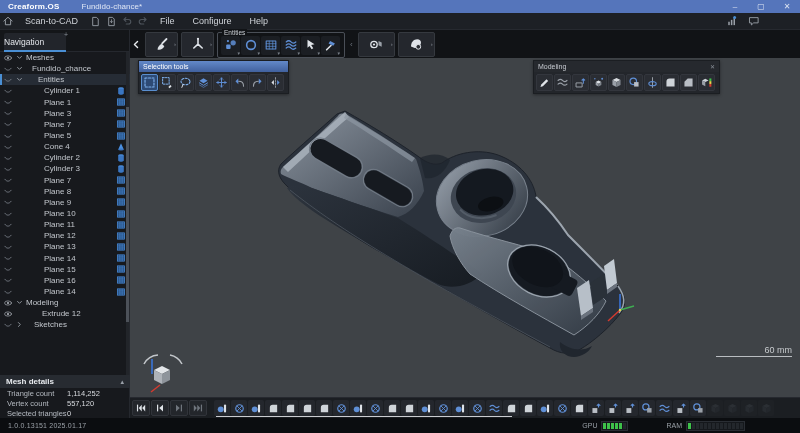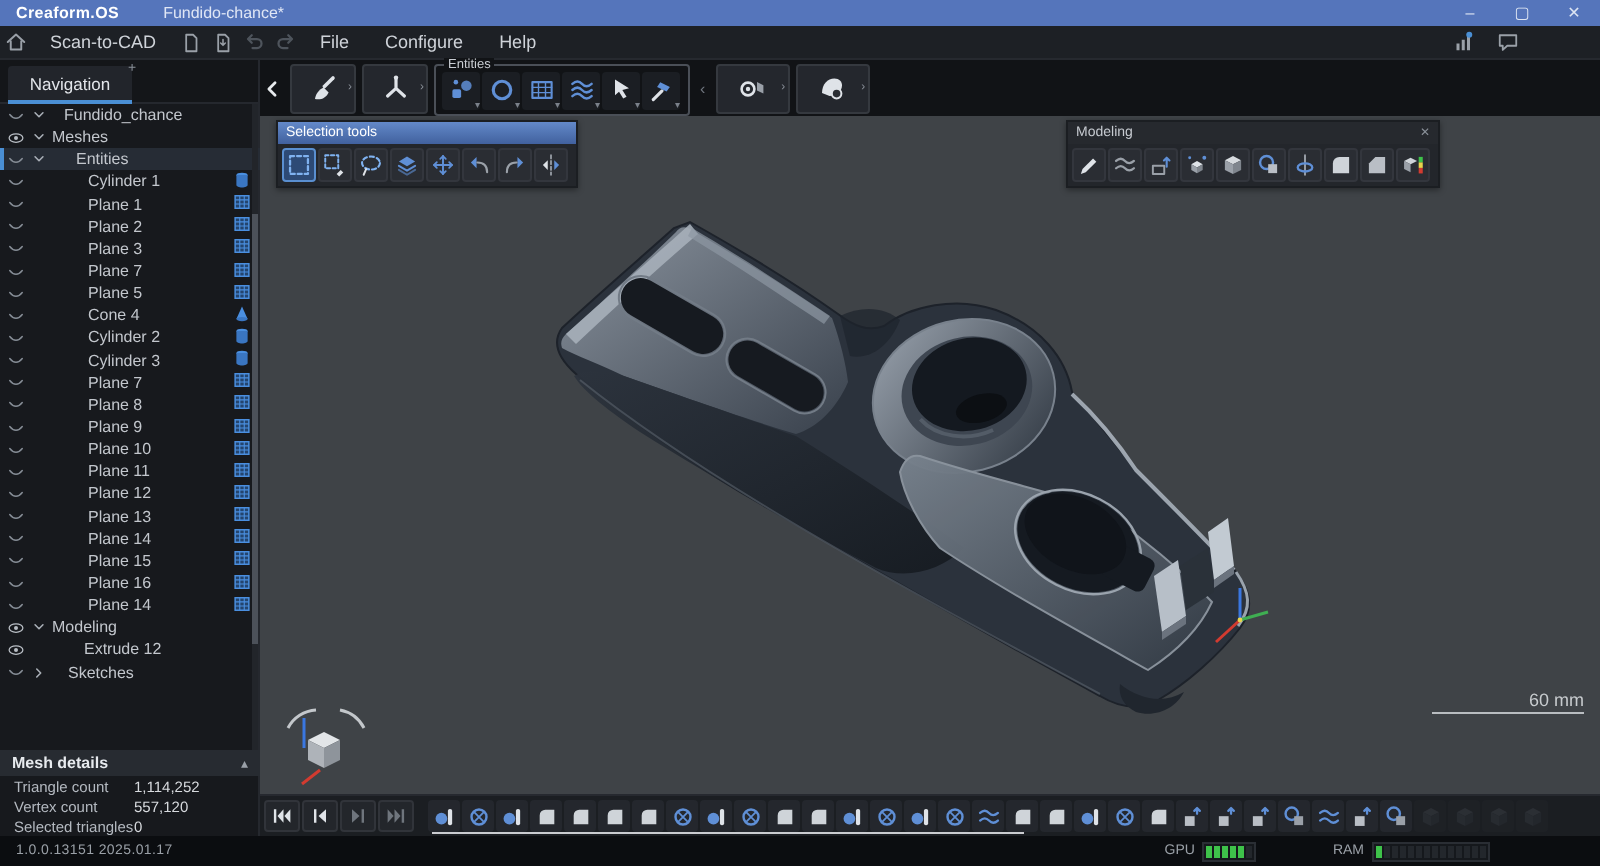--- a/index.html
+++ b/index.html
@@ -23,21 +23,21 @@
   .mb-icon { width:16px; height:16px; display:inline-flex; align-items:center; justify-content:center; }
   .mb-right { margin-left:auto; margin-right:38px; display:flex; gap:6px; }
   .ic { display:inline-flex; align-items:center; justify-content:center; }
   .ic svg { width:100%; height:100%; }
 
   
   .left-panel { position:absolute; left:0; top:30px; width:130px; height:388px;
     background:#17191d; border-right:1px solid #25282e; }
   .nav-tabs { height:22px; background:#141619; border-bottom:1px solid #25282e; position:relative; }
   .nav-tab { position:absolute; left:4px; top:3px; width:62px; height:19px; background:#22252b;
-    color:#e2e5ea; font-size:8.5px; text-align:center; line-height:18px;
+    color:#e2e5ea; font-size:8.5px; text-align:left; line-height:18px;
     border-bottom:2px solid #4a8fd4; border-radius:2px 2px 0 0; }
   .nav-tab-badge { position:absolute; left:64px; top:1px; font-size:7px; color:#8a9099; }
   .tree { position:absolute; left:0; top:22px; width:130px; height:323px; overflow:hidden; }
   .tree-row { display:flex; align-items:center; height:11.15px; padding-left:3px; gap:2px; }
   .tree-row.sel { background:#262c35; box-shadow:inset 2px 0 0 #4a8fd4; }
   .tr-label { font-size:8px; color:#c3c7cd; white-space:nowrap; overflow:hidden; flex:1 1 auto; }
   .tr-type { margin-left:auto; margin-right:4px; flex:0 0 auto; }
   .tr-slot { flex:0 0 auto; }
   .tree-scroll { position:absolute; right:0; top:22px; width:3px; height:323px; background:#22252a; }
   .tree-thumb { position:absolute; right:0; top:55px; width:3px; height:215px; background:#6f7680; opacity:.55; }
@@ -188,50 +188,50 @@
   <div class="left-panel">
     <div class="nav-tabs">
       <div class="nav-tab">Navigation</div>
       <span class="nav-tab-badge">+</span>
     </div>
     <div class="tree" id="tree">
         <div class="tree-row">
           <span class="tr-slot" style="width:10px;height:10px;display:inline-flex">
             <span class="ic" style="width:10px;height:10px">
               <svg viewBox="0 0 16 16">
-                <path d="M3 6.8c1.5 2 3 3 5 3s3.5-1 5-3" fill="none" stroke="#858c95" stroke-width="1.2" stroke-linecap="round" stroke-linejoin="round"></path>
+                <ellipse cx="8" cy="8" rx="5.5" ry="3.4" fill="none" stroke="#b9bec5" stroke-width="1" stroke-linecap="round" stroke-linejoin="round"></ellipse>
+                <circle cx="8" cy="8" r="1.6" fill="#b9bec5"></circle>
               </svg>
             </span>
           </span>
           <span class="tr-slot" style="width:9px;height:9px;display:inline-flex">
             <span class="ic" style="width:9px;height:9px">
               <svg viewBox="0 0 16 16">
                 <path d="M4.5 6 8 9.5 11.5 6" fill="none" stroke="#aab0b8" stroke-width="1.4" stroke-linecap="round" stroke-linejoin="round"></path>
               </svg>
             </span>
           </span>
-          <span class="tr-label" style="padding-left:6px">Fundido_chance</span>
-        </div>
-        <div class="tree-row">
-          <span class="tr-slot" style="width:10px;height:10px;display:inline-flex">
-            <span class="ic" style="width:10px;height:10px">
-              <svg viewBox="0 0 16 16">
-                <ellipse cx="8" cy="8" rx="5.5" ry="3.4" fill="none" stroke="#b9bec5" stroke-width="1" stroke-linecap="round" stroke-linejoin="round"></ellipse>
-                <circle cx="8" cy="8" r="1.6" fill="#b9bec5"></circle>
+          <span class="tr-label" style="padding-left:0px">Meshes</span>
+        </div>
+        <div class="tree-row">
+          <span class="tr-slot" style="width:10px;height:10px;display:inline-flex">
+            <span class="ic" style="width:10px;height:10px">
+              <svg viewBox="0 0 16 16">
+                <path d="M3 6.8c1.5 2 3 3 5 3s3.5-1 5-3" fill="none" stroke="#858c95" stroke-width="1.2" stroke-linecap="round" stroke-linejoin="round"></path>
               </svg>
             </span>
           </span>
           <span class="tr-slot" style="width:9px;height:9px;display:inline-flex">
             <span class="ic" style="width:9px;height:9px">
               <svg viewBox="0 0 16 16">
                 <path d="M4.5 6 8 9.5 11.5 6" fill="none" stroke="#aab0b8" stroke-width="1.4" stroke-linecap="round" stroke-linejoin="round"></path>
               </svg>
             </span>
           </span>
-          <span class="tr-label" style="padding-left:0px">Meshes</span>
+          <span class="tr-label" style="padding-left:6px">Fundido_chance</span>
         </div>
         <div class="tree-row sel">
           <span class="tr-slot" style="width:10px;height:10px;display:inline-flex">
             <span class="ic" style="width:10px;height:10px">
               <svg viewBox="0 0 16 16">
                 <path d="M3 6.8c1.5 2 3 3 5 3s3.5-1 5-3" fill="none" stroke="#858c95" stroke-width="1.2" stroke-linecap="round" stroke-linejoin="round"></path>
               </svg>
             </span>
           </span>
           <span class="tr-slot" style="width:9px;height:9px;display:inline-flex">
@@ -263,37 +263,20 @@
         <div class="tree-row">
           <span class="tr-slot" style="width:10px;height:10px;display:inline-flex">
             <span class="ic" style="width:10px;height:10px">
               <svg viewBox="0 0 16 16">
                 <path d="M3 6.8c1.5 2 3 3 5 3s3.5-1 5-3" fill="none" stroke="#858c95" stroke-width="1.2" stroke-linecap="round" stroke-linejoin="round"></path>
               </svg>
             </span>
           </span>
           <span class="tr-slot" style="width:9px;height:9px;display:inline-flex"></span>
           <span class="tr-label" style="padding-left:18px">Plane 1</span>
-          <span class="tr-type"><span class="ic" style="width:10px;height:10px">
-              <svg viewBox="0 0 16 16">
-                <rect x="2.5" y="3" width="11" height="10" fill="#24456f" stroke="#4a8fe0" stroke-width="1.2"></rect>
-                <path d="M2.5 6.3h11M2.5 9.6h11M6.2 3v10M9.8 3v10" stroke="#4a8fe0" stroke-width=".9"></path>
-              </svg>
-            </span></span>
-        </div>
-        <div class="tree-row">
-          <span class="tr-slot" style="width:10px;height:10px;display:inline-flex">
-            <span class="ic" style="width:10px;height:10px">
-              <svg viewBox="0 0 16 16">
-                <path d="M3 6.8c1.5 2 3 3 5 3s3.5-1 5-3" fill="none" stroke="#858c95" stroke-width="1.2" stroke-linecap="round" stroke-linejoin="round"></path>
-              </svg>
-            </span>
-          </span>
-          <span class="tr-slot" style="width:9px;height:9px;display:inline-flex"></span>
-          <span class="tr-label" style="padding-left:18px">Plane 2</span>
           <span class="tr-type"><span class="ic" style="width:10px;height:10px">
               <svg viewBox="0 0 16 16">
                 <rect x="2.5" y="3" width="11" height="10" fill="#24456f" stroke="#4a8fe0" stroke-width="1.2"></rect>
                 <path d="M2.5 6.3h11M2.5 9.6h11M6.2 3v10M9.8 3v10" stroke="#4a8fe0" stroke-width=".9"></path>
               </svg>
             </span></span>
         </div>
         <div class="tree-row">
           <span class="tr-slot" style="width:10px;height:10px;display:inline-flex">
             <span class="ic" style="width:10px;height:10px">

